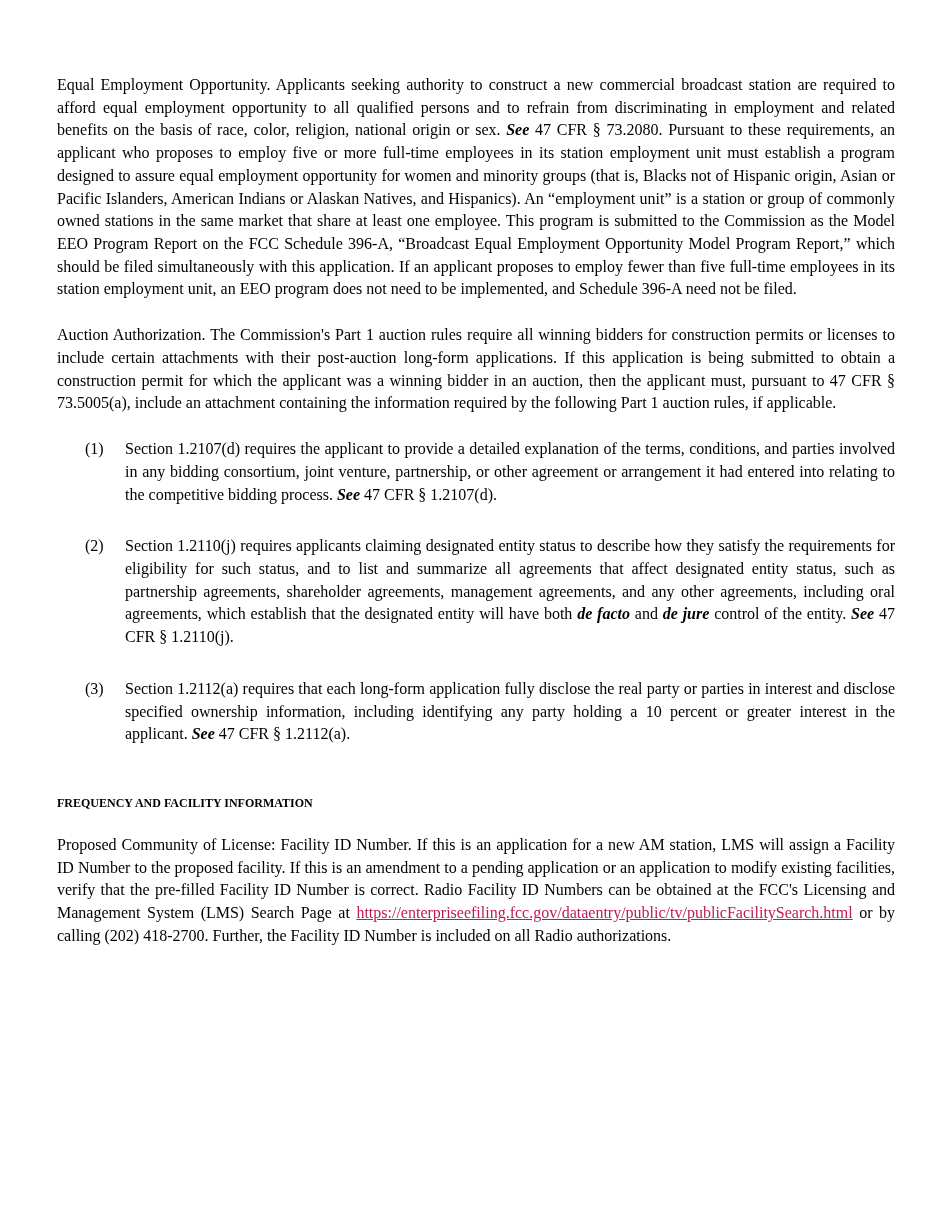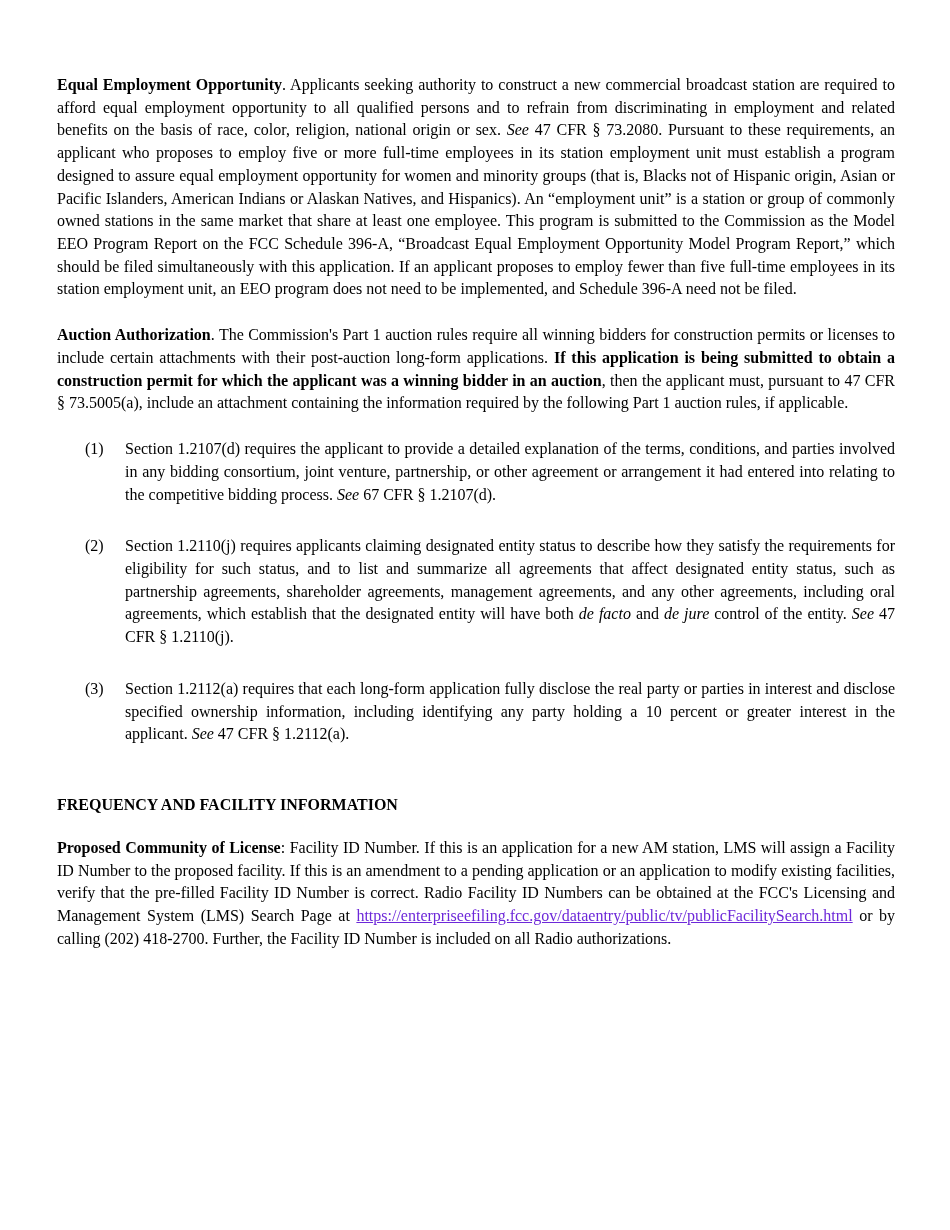--- a/index.html
+++ b/index.html
@@ -19,62 +19,62 @@
     width: 950px;
     height: 1230px;
     padding: 74px 55px 40px 57px;
   }
   .para {
     font-size: 16px;
     line-height: 1.42;
     text-align: justify;
     margin: 0 0 23px 0;
   }
-  .b { font-weight: bold; }
-  .i { font-style: italic; }
+  .b { font-weight: normal; }
+  .i { font-style: italic; font-weight: bold; }
   .list-item {
     display: flex;
     font-size: 16px;
     line-height: 1.42;
     margin: 6px 0 29px 0;
     padding-left: 28px;
   }
   .num {
     flex: 0 0 40px;
     width: 40px;
   }
   .li-text {
     flex: 1;
     text-align: justify;
   }
   .heading {
-    font-size: 16px;
+    font-size: 12px;
     font-weight: bold;
     margin: 50px 0 23px 0;
   }
   a.doc-link {
-    color: #6d28d9;
+    color: #be185d;
     text-decoration: underline;
     cursor: pointer;
     word-break: break-all;
   }
 </style>
 </head>
 <body>
 
 <div class="page">
 
   <p class="para"><span class="b">Equal Employment Opportunity</span><span>.  Applicants seeking authority to construct a new commercial broadcast station are required to afford equal employment opportunity to all qualified persons and to refrain from discriminating in employment and related benefits on the basis of race, color, religion, national origin or sex.  </span><span class="i">See</span><span> 47 CFR § 73.2080.   Pursuant to these requirements, an applicant who proposes to employ five or more full-time employees in its station employment unit must establish a program designed to assure equal employment opportunity for women and minority groups (that is, Blacks not of Hispanic origin, Asian or Pacific Islanders, American Indians or Alaskan Natives, and Hispanics).  An “employment unit” is a station or group of commonly owned stations in the same market that share at least one employee.  This program is submitted to the Commission as the Model EEO Program Report on the FCC Schedule 396-A, “Broadcast Equal Employment Opportunity Model Program Report,” which should be filed simultaneously with this application.  If an applicant proposes to employ fewer than five full-time employees in its station employment unit, an EEO program does not need to be implemented, and Schedule 396-A need not be filed.</span></p>
 
 
   <p class="para"><span class="b">Auction Authorization</span><span>.  The Commission's Part 1 auction rules require all winning bidders for construction permits or licenses to include certain attachments with their post-auction long-form applications.  </span><span class="b">If this application is being submitted to obtain a construction permit for which the applicant was a winning bidder in an auction</span><span>, then the applicant must, pursuant to 47 CFR § 73.5005(a), include an attachment containing the information required by the following Part 1 auction rules, if applicable.</span></p>
 
   <div class="list-item">
     <span class="num">(1)</span>
-    <span class="li-text"><span>Section 1.2107(d) requires the applicant to provide a detailed explanation of the terms, conditions, and parties involved in any bidding consortium, joint venture, partnership, or other agreement or arrangement it had entered into relating to the competitive bidding process.  </span><span class="i">See</span><span> 67 CFR § 1.2107(d).</span></span>
+    <span class="li-text"><span>Section 1.2107(d) requires the applicant to provide a detailed explanation of the terms, conditions, and parties involved in any bidding consortium, joint venture, partnership, or other agreement or arrangement it had entered into relating to the competitive bidding process.  </span><span class="i">See</span><span> 47 CFR § 1.2107(d).</span></span>
   </div>
 
   <div class="list-item">
     <span class="num">(2)</span>
     <span class="li-text"><span>Section 1.2110(j) requires applicants claiming designated entity status to describe how they satisfy the requirements for eligibility for such status, and to list and summarize all agreements that affect designated entity status, such as partnership agreements, shareholder agreements, management agreements, and any other agreements, including oral agreements, which establish that the designated entity will have both </span><span class="i">de facto</span><span> and </span><span class="i">de jure</span><span> control of the entity.  </span><span class="i">See</span><span> 47 CFR § 1.2110(j).</span></span>
   </div>
 
   <div class="list-item">
     <span class="num">(3)</span>
     <span class="li-text"><span>Section 1.2112(a) requires that each long-form application fully disclose the real party or parties in interest and disclose specified ownership information, including identifying any party holding a 10 percent or greater interest in the applicant.  </span><span class="i">See</span><span> 47 CFR § 1.2112(a).</span></span>

